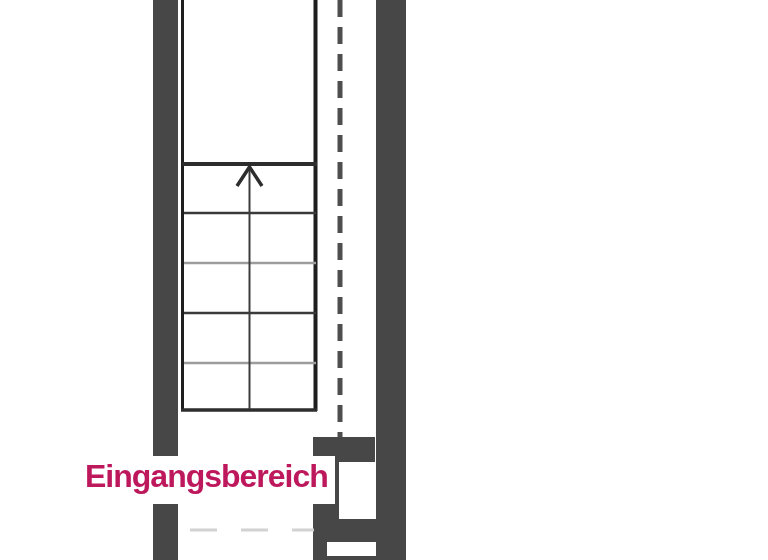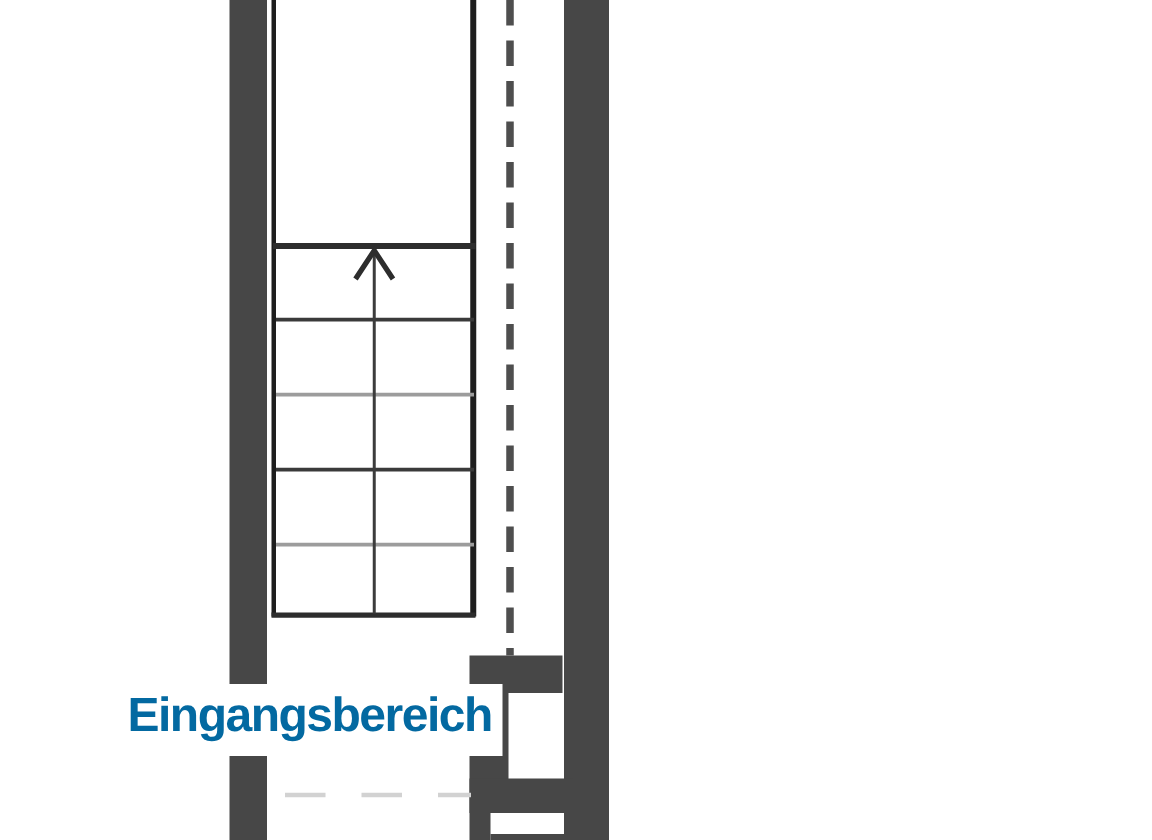--- a/index.html
+++ b/index.html
@@ -31,21 +31,21 @@
     left: 0; top: 0;
     width: 768px;
     height: 560px;
     pointer-events: none;
   }
   .room-label {
     position: absolute;
     left: 78px;
     top: 456px;
     background: #ffffff;
-    color: #0369a1;
+    color: #be185d;
     font-size: 32px;
     line-height: 1.15;
     font-weight: bold;
     letter-spacing: -1px;
     padding: 2px 7px 9px 7px;
     white-space: nowrap;
   }
 </style>
 </head>
 <body>

